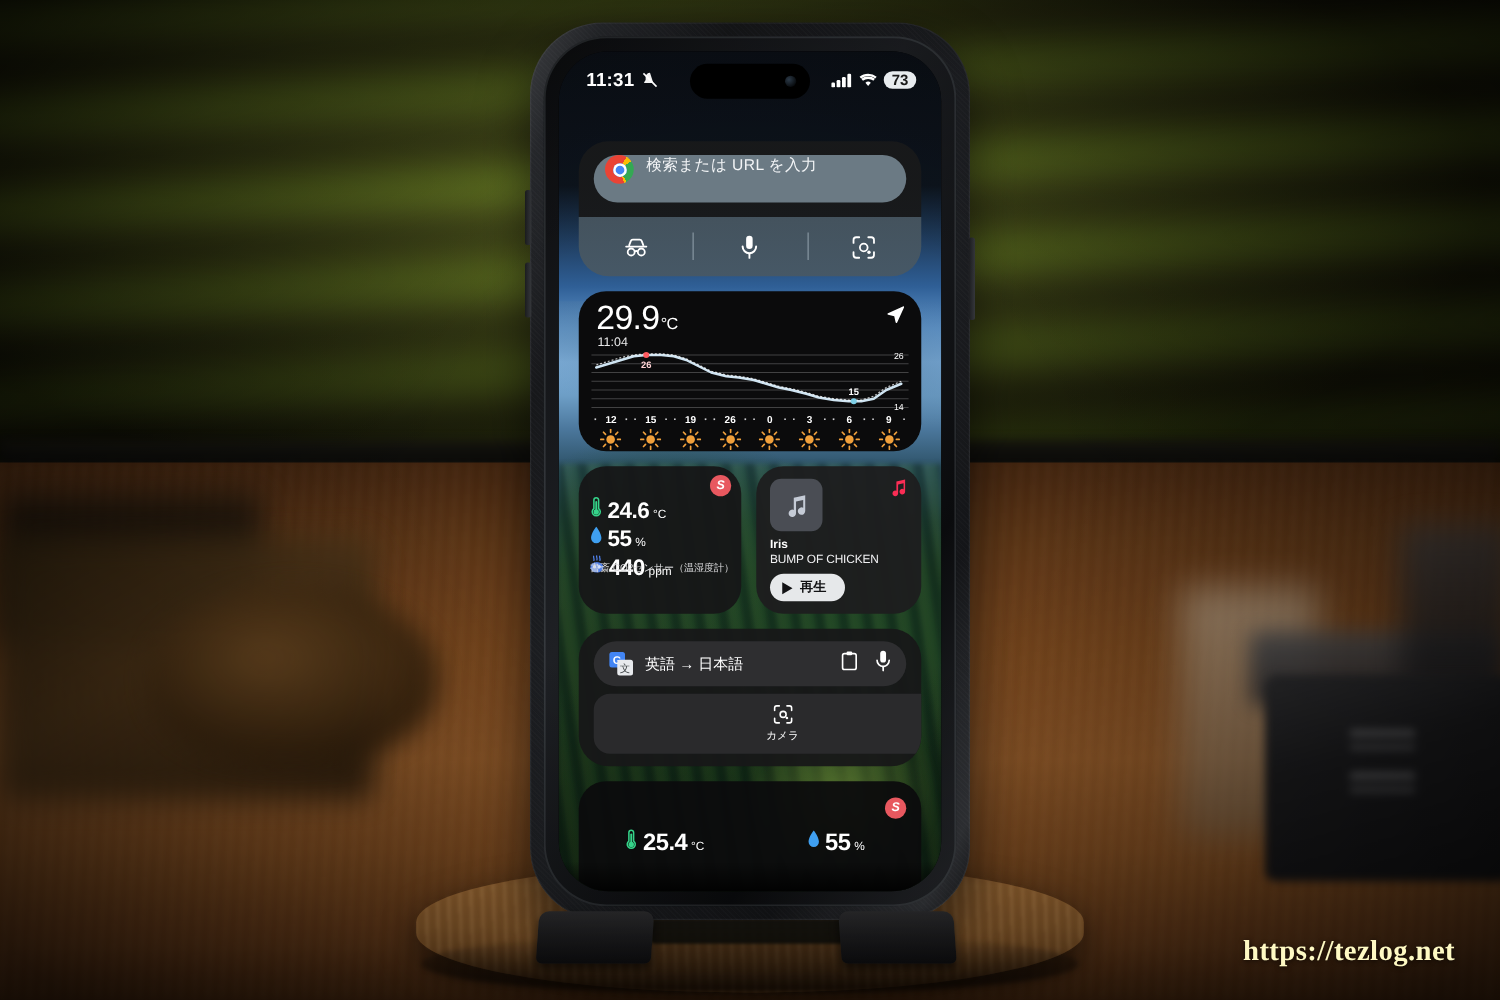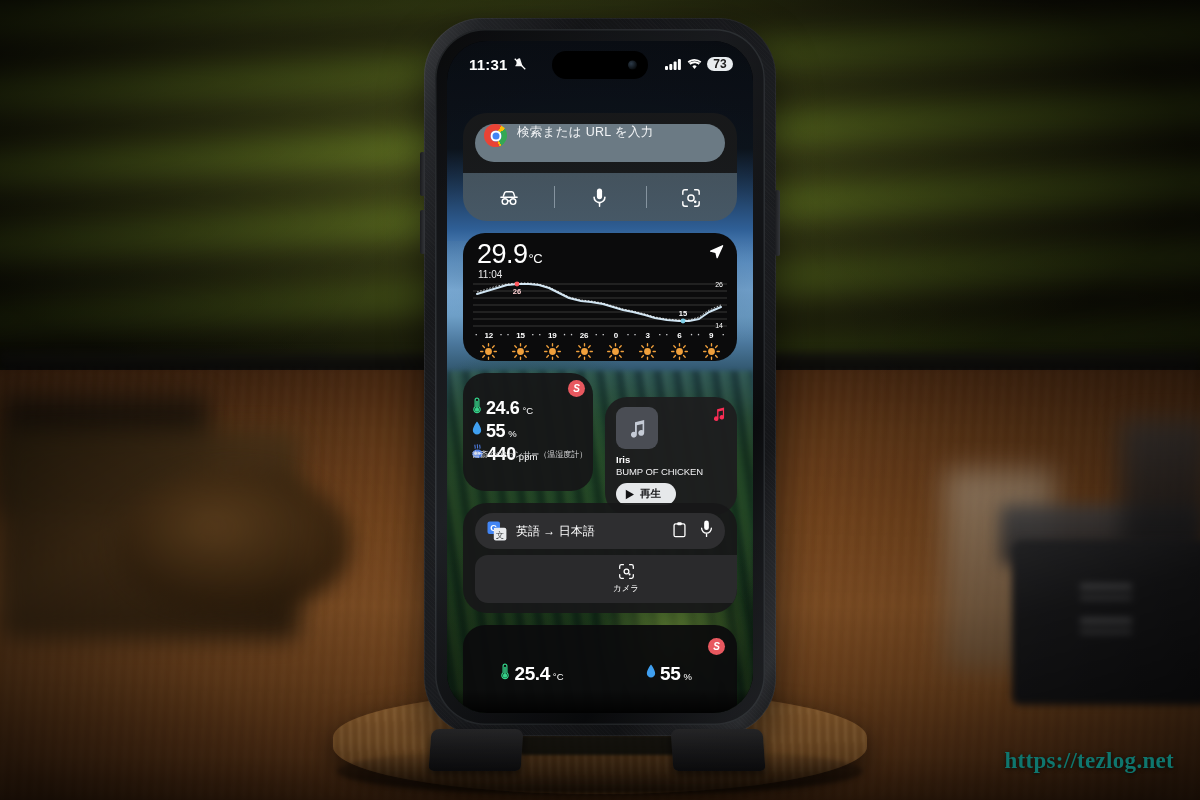--- a/index.html
+++ b/index.html
@@ -373,21 +373,20 @@
     position: absolute; left: 9px; top: 76px; width: 116px;
     color: #dcdcde; font-size: 8px; line-height: 11px;
   }
 
   
   .w-music {
     left: 158px; top: 332px; width: 132px; height: 118px;
     border-radius: 22px;
     background: rgba(30,30,31,0.95);
     overflow: hidden;
-    margin-top: 24px;
   }
   .music-art {
     position: absolute; left: 11px; top: 10px; width: 42px; height: 42px;
     border-radius: 9px;
     background: #4a4d54;
     display: flex; align-items: center; justify-content: center;
   }
   .music-appicon { position: absolute; right: 10px; top: 9px; }
   .music-title {
     position: absolute; left: 11px; top: 57px;
@@ -460,22 +459,22 @@
   .wb-val { font-size: 19px; font-weight: 700; letter-spacing: -.4px; }
   .wb-suf { font-size: 9.5px; }
   .screen-bottom-fade {
     position: absolute; left: 0; bottom: 0; width: 306px; height: 24px;
     background: linear-gradient(to bottom, rgba(0,0,0,0), rgba(0,0,0,0.85));
     z-index: 8;
   }
 
   
   .watermark {
-    position: absolute; right: 26px; bottom: 26px;
-    color: #0f766e; font-size: 23px; font-weight: 700;
+    position: absolute; right: 36px; bottom: 26px;
+    color: #fef9c3; font-size: 23px; font-weight: 700;
     font-family: "Liberation Serif", "DejaVu Serif", serif;
     letter-spacing: .3px;
     text-shadow: 0 1px 4px rgba(0,0,0,0.75);
     z-index: 20;
   }
 
   .ico { display: block; }
 </style>
 </head>
 <body>

